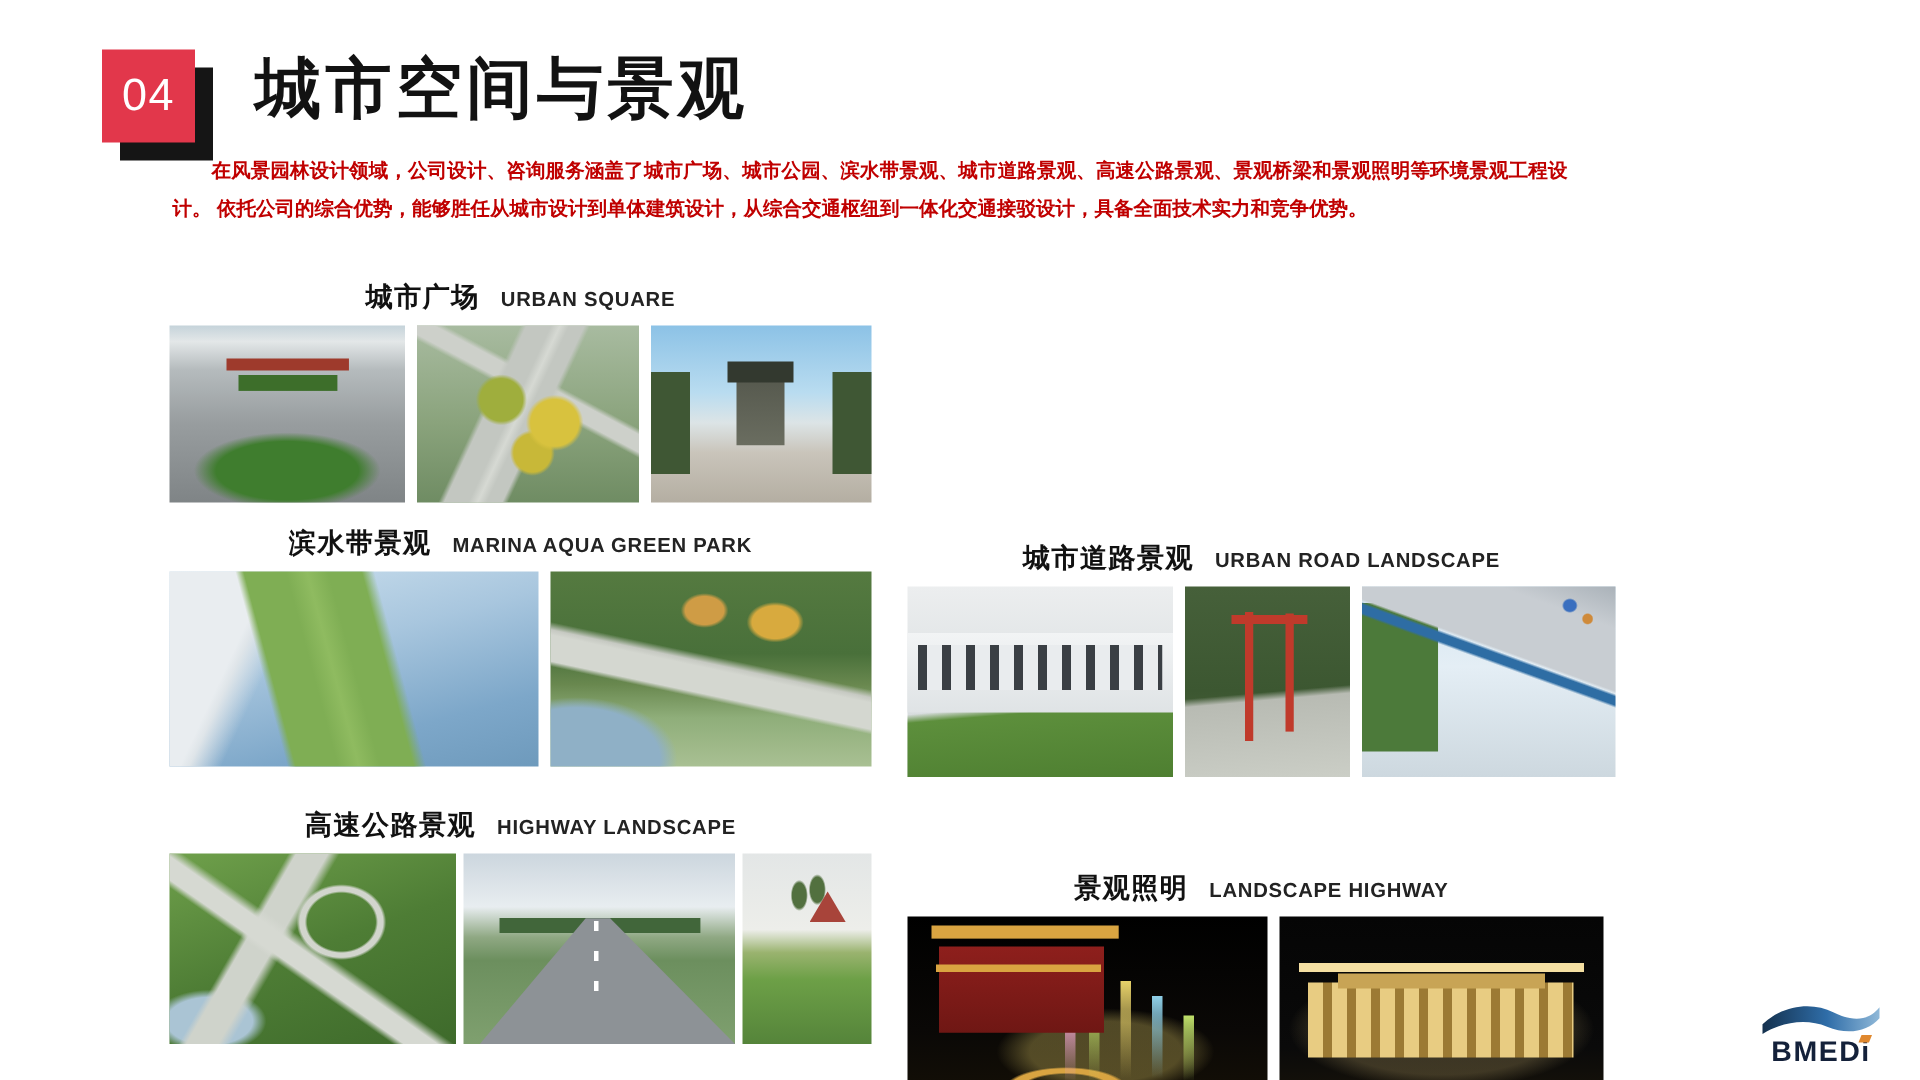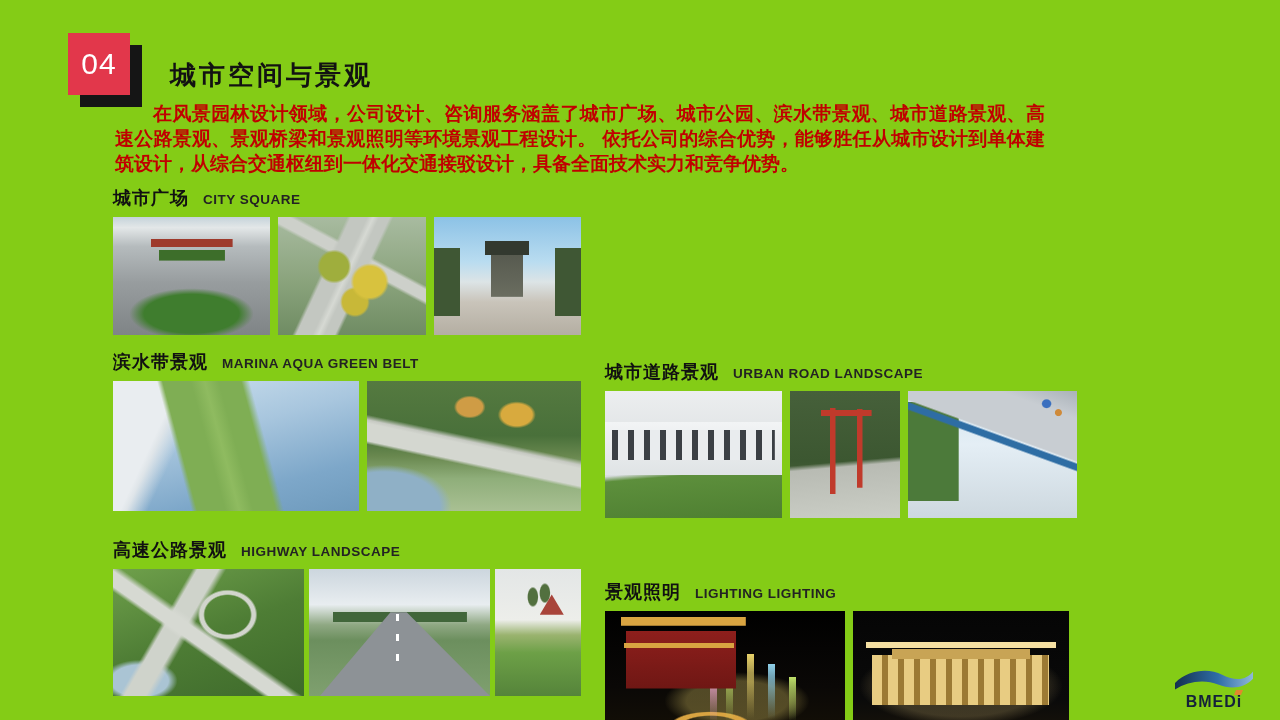--- a/index.html
+++ b/index.html
@@ -1,33 +1,33 @@
 <!DOCTYPE html>
 <html><head>
 <meta charset="utf-8">
 <style>
   html,body{margin:0;padding:0;background:#e9e9e9;}
   .slide{
-    position:relative;width:1280px;height:720px;background:#84cc16;overflow:hidden;
+    position:relative;width:1280px;height:720px;background:#ffffff;overflow:hidden;
     font-family:"Liberation Sans", sans-serif;margin:0 auto;
   }
   
   .num-wrap{position:absolute;left:68px;top:33px;width:62px;height:62px;}
   .num-shadow{position:absolute;left:12px;top:12px;width:62px;height:62px;background:#151515;}
   .num-box{position:absolute;left:0;top:0;width:62px;height:62px;background:#E2374B;color:#fff;
     display:flex;align-items:center;justify-content:center;font-size:30px;font-weight:500;letter-spacing:1px;}
-  .page-title{position:absolute;left:170px;top:46px;margin:0;font-size:26px;line-height:58px;
-    font-weight:bold;color:#121212;letter-spacing:3px;}
+  .page-title{position:absolute;left:170px;top:34px;margin:0;font-size:44px;line-height:58px;
+    font-weight:bold;color:#121212;letter-spacing:3px;font-family:Liberation Mono, monospace;}
   
   .intro{position:absolute;left:115px;top:101px;width:930px;margin:0;
-    font-size:19px;font-weight:bold;color:#C00000;line-height:25px;
+    font-size:13px;font-weight:bold;color:#C00000;line-height:25px;
     text-align:justify;text-indent:2em;}
   
   .sec{position:absolute;}
-  .sec-head{display:flex;align-items:baseline;gap:14px;margin-bottom:7px;}
+  .sec-head{display:flex;align-items:baseline;gap:14px;margin-bottom:7px;justify-content:center;}
   .cn{font-size:18px;font-weight:bold;color:#111;letter-spacing:1px;}
   .en{font-size:13.5px;font-weight:bold;color:#232323;letter-spacing:.5px;}
   .ph-row{display:flex;gap:8px;}
   .ph{position:relative;background:#ccc;background-repeat:no-repeat;}
   #sec-square  {left:113px;top:186px;width:468px;}
   #sec-park    {left:605px;top:196px;width:472px;}
   #sec-marina  {left:113px;top:350px;width:468px;}
   #sec-road    {left:605px;top:360px;width:472px;}
   #sec-highway {left:113px;top:538px;width:468px;}
   #sec-lighting{left:605px;top:580px;width:472px;}
@@ -134,21 +134,21 @@
     linear-gradient(180deg,#000000 0%,#0a0806 60%,#151006 100%);}
   .p-lt2{background:
     linear-gradient(#f4dfa2,#f4dfa2) 50% 26%/88% 5% no-repeat,
     linear-gradient(#c8a455,#c8a455) 50% 33%/64% 8% no-repeat,
     repeating-linear-gradient(90deg,#e8cc82 0 10px,#9c7a34 10px 16px) 50% 58%/82% 40% no-repeat,
     radial-gradient(62% 42% at 50% 60%, rgba(232,204,130,.22) 0 58%, rgba(232,204,130,0) 76%),
     linear-gradient(180deg,#050505 0%,#0a0a0a 70%,#19140a 100%);}
   
   .logo{position:absolute;right:16px;bottom:8px;width:100px;text-align:center;}
   .logo svg{display:block;margin:0 auto 1px;}
-  .logo-text{position:relative;display:inline-block;font-size:16px;font-weight:800;
+  .logo-text{position:relative;display:inline-block;font-size:19px;font-weight:800;
     color:#14213a;letter-spacing:1px;line-height:20px;}
   .logo-dot{position:absolute;right:0px;top:-2px;width:7px;height:5px;background:#e0882e;transform:skewX(-22deg);}
 </style>
 </head>
 <body>
 
 <div class="slide">
 
   <div class="num-wrap">
     <div class="num-shadow"></div>
@@ -156,34 +156,34 @@
       <span>04</span>
     </div>
   </div>
   <h1 class="page-title">城市空间与景观</h1>
 
   <p class="intro">在风景园林设计领域，公司设计、咨询服务涵盖了城市广场、城市公园、滨水带景观、城市道路景观、高速公路景观、景观桥梁和景观照明等环境景观工程设计。 依托公司的综合优势，能够胜任从城市设计到单体建筑设计，从综合交通枢纽到一体化交通接驳设计，具备全面技术实力和竞争优势。</p>
 
   <section class="sec" id="sec-square">
     <div class="sec-head">
       <span class="cn">城市广场</span>
-      <span class="en">CITY SQUARE</span>
+      <span class="en">URBAN SQUARE</span>
     </div>
     <div class="ph-row" style="height:118px">
       <div class="ph p-sq1" style="width:157px"></div>
       <div class="ph p-sq2" style="width:148px"></div>
       <div class="ph p-sq3" style="width:147px"></div>
     </div>
   </section>
 
 
   <section class="sec" id="sec-marina">
     <div class="sec-head">
       <span class="cn">滨水带景观</span>
-      <span class="en">MARINA AQUA GREEN BELT</span>
+      <span class="en">MARINA AQUA GREEN PARK</span>
     </div>
     <div class="ph-row" style="height:130px">
       <div class="ph p-mr1" style="width:246px"></div>
       <div class="ph p-mr2" style="width:214px"></div>
     </div>
   </section>
 
   <section class="sec" id="sec-highway">
     <div class="sec-head">
       <span class="cn">高速公路景观</span>
@@ -204,21 +204,21 @@
     <div class="ph-row" style="height:127px">
       <div class="ph p-rd1" style="width:177px"></div>
       <div class="ph p-rd2" style="width:110px"></div>
       <div class="ph p-rd3" style="width:169px"></div>
     </div>
   </section>
 
   <section class="sec" id="sec-lighting">
     <div class="sec-head">
       <span class="cn">景观照明</span>
-      <span class="en">LIGHTING LIGHTING</span>
+      <span class="en">LANDSCAPE HIGHWAY</span>
     </div>
     <div class="ph-row" style="height:125px">
       <div class="ph p-lt1" style="width:240px"></div>
       <div class="ph p-lt2" style="width:216px"></div>
     </div>
   </section>
 
   <div class="logo">
     <svg width="82" height="26" viewBox="0 0 100 32">
       <defs>

